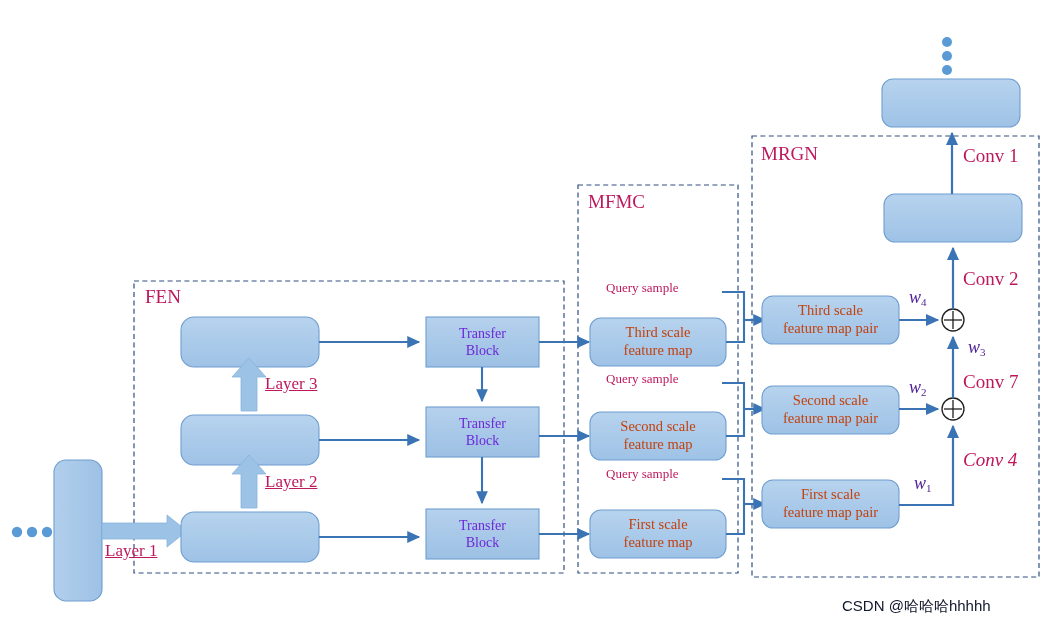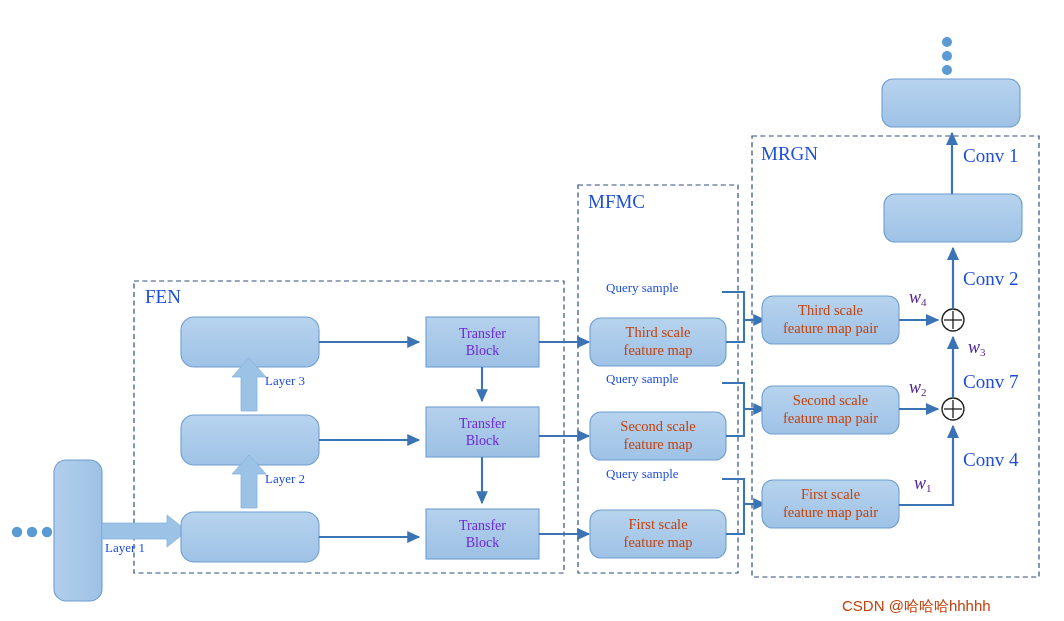--- a/index.html
+++ b/index.html
@@ -18,26 +18,26 @@
   svg.layer {
     position: absolute;
     left: 0;
     top: 0;
     width: 1064px;
     height: 621px;
   }
   .label {
     position: absolute;
     font-family: "Liberation Serif", "DejaVu Serif", serif;
-    color: #1d4ed8;
+    color: #be185d;
     white-space: nowrap;
     line-height: 1.12;
   }
   .group-title { font-size: 19px; }
-  .side-label  { font-size: 13px; }
+  .side-label  { font-size: 17px; text-decoration: underline; }
   .conv-label  { font-size: 19px; }
   .query-label { font-size: 13px; }
   .box-text {
     position: absolute;
     font-family: "Liberation Serif", "DejaVu Serif", serif;
     font-size: 14.5px;
     color: #c2410c;
     text-align: center;
     line-height: 1.22;
     white-space: pre-line;
@@ -58,21 +58,21 @@
   }
   .wlab sub {
     font-size: 11px;
     font-style: normal;
     vertical-align: -0.28em;
   }
   .watermark {
     position: absolute;
     font-family: "Liberation Sans", "DejaVu Sans", sans-serif;
     font-size: 15px;
-    color: #c2410c;
+    color: #0f172a;
     white-space: nowrap;
   }
 </style>
 </head>
 <body>
 
 <div id="canvas">
 
   <svg class="layer" viewBox="0 0 1064 621">
     <defs>
@@ -247,17 +247,17 @@
   <div class="wlab" style="left:909px; top:377px;">
     <span>w</span><sub>2</sub>
   </div>
   <div class="wlab" style="left:914px; top:473px;">
     <span>w</span><sub>1</sub>
   </div>
 
   <div class="label conv-label" style="left:963px; top:145px;">Conv 1</div>
   <div class="label conv-label" style="left:963px; top:268px;">Conv 2</div>
   <div class="label conv-label" style="left:963px; top:371px;">Conv 7</div>
-  <div class="label conv-label" style="left:963px; top:449px;">Conv 4</div>
+  <div class="label conv-label" style="left:963px; top:449px;font-style:italic;">Conv 4</div>
 
   <div class="watermark" style="left:842px; top:597px;">CSDN @哈哈哈hhhhh</div>
 
 </div>
 
 </body></html>

